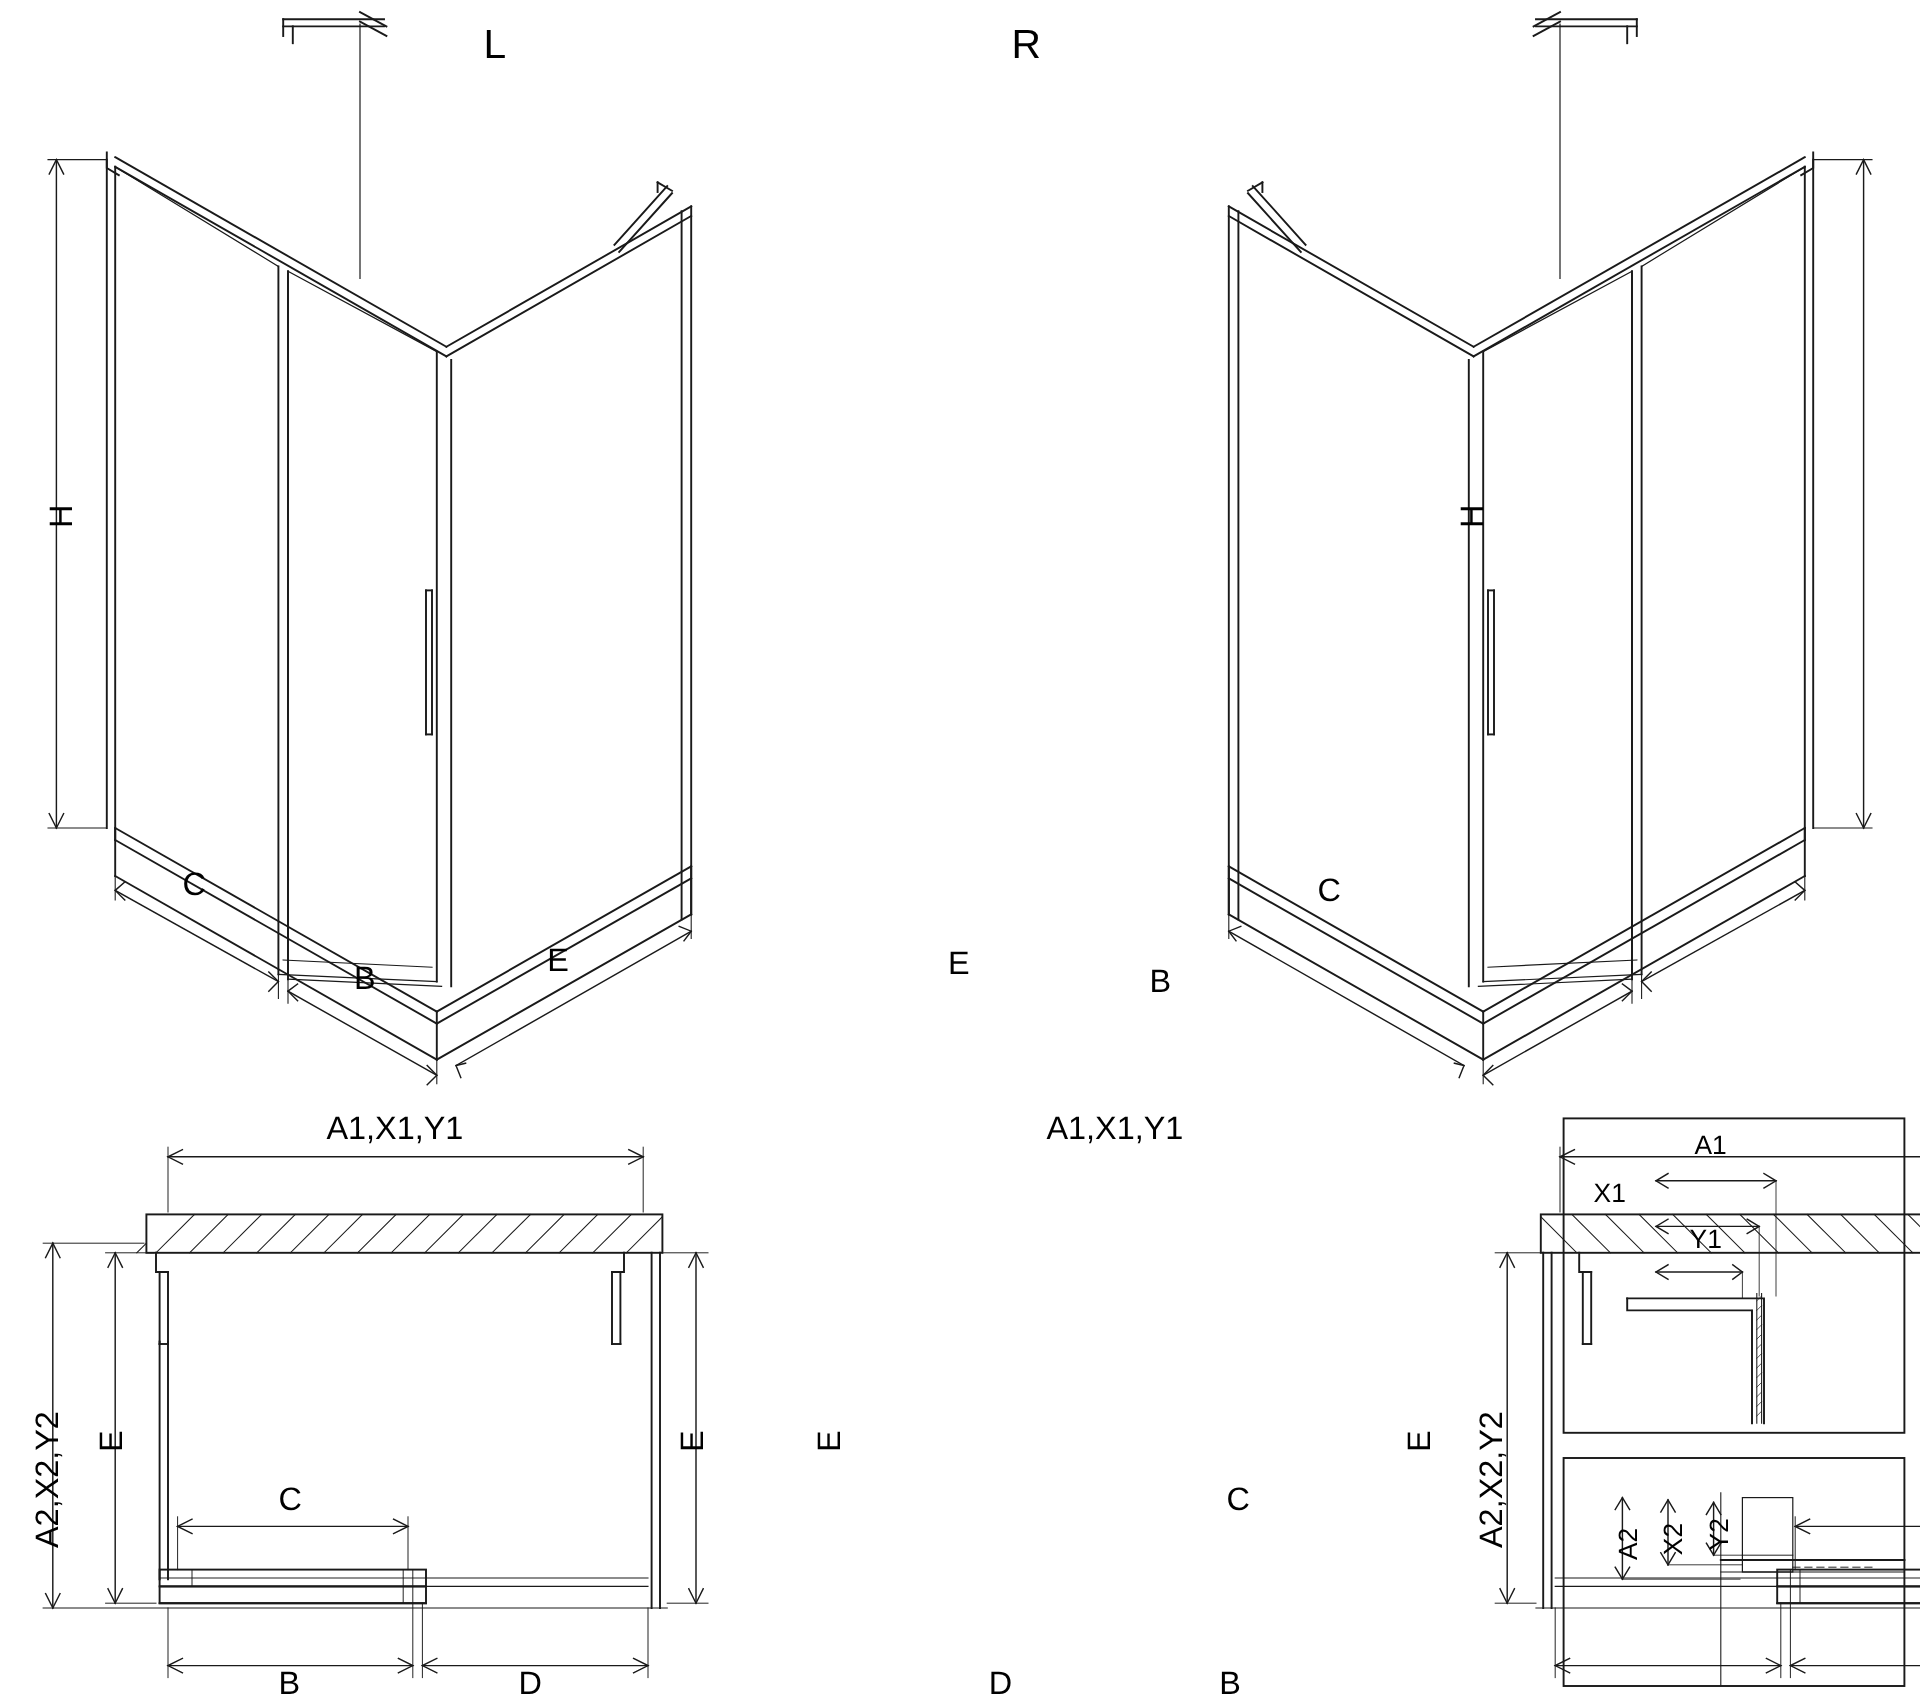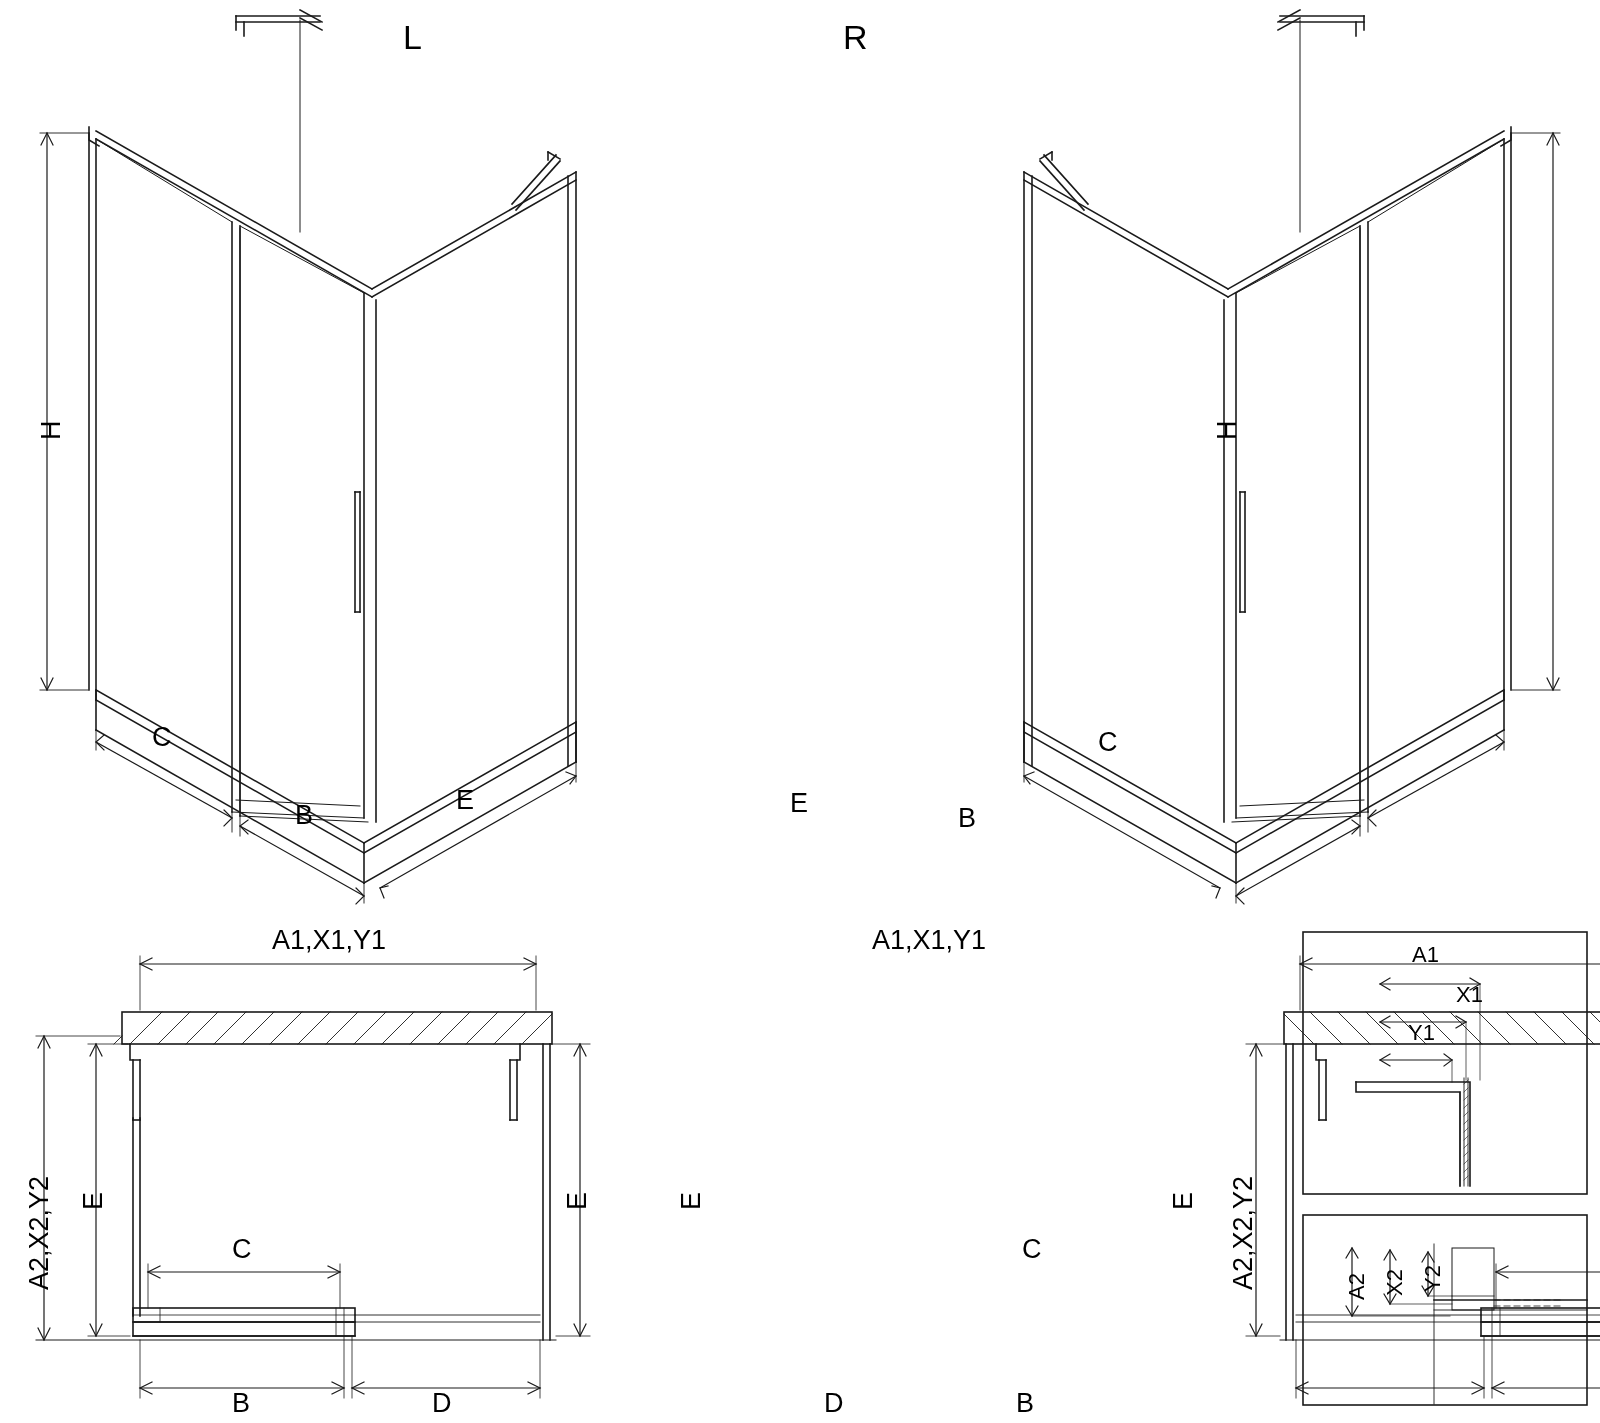--- a/index.html
+++ b/index.html
@@ -429,20 +429,20 @@
 
   <div class="lbl dim" style="left:872px;top:925px;">A1,X1,Y1</div>
   <div class="lbl dim rot90" style="left:1228px;top:1290px;">A2,X2,Y2</div>
   <div class="lbl dim rot90" style="left:676px;top:1210px;">E</div>
   <div class="lbl dim rot90" style="left:1168px;top:1210px;">E</div>
   <div class="lbl dim" style="left:1022px;top:1234px;">C</div>
   <div class="lbl dim" style="left:1016px;top:1388px;">B</div>
   <div class="lbl dim" style="left:824px;top:1388px;">D</div>
 
   <div class="lbl dimsm" style="left:1412px;top:942px;">A1</div>
-  <div class="lbl dimsm" style="left:1456px;top:982px;">X1</div>
+  <div class="lbl dimsm" style="left:1328px;top:982px;">X1</div>
   <div class="lbl dimsm" style="left:1408px;top:1020px;">Y1</div>
 
   <div class="lbl dimsm rot90" style="left:1344px;top:1300px;">A2</div>
   <div class="lbl dimsm rot90" style="left:1382px;top:1296px;">X2</div>
   <div class="lbl dimsm rot90" style="left:1420px;top:1292px;">Y2</div>
 
 </div>
 
 </body></html>

